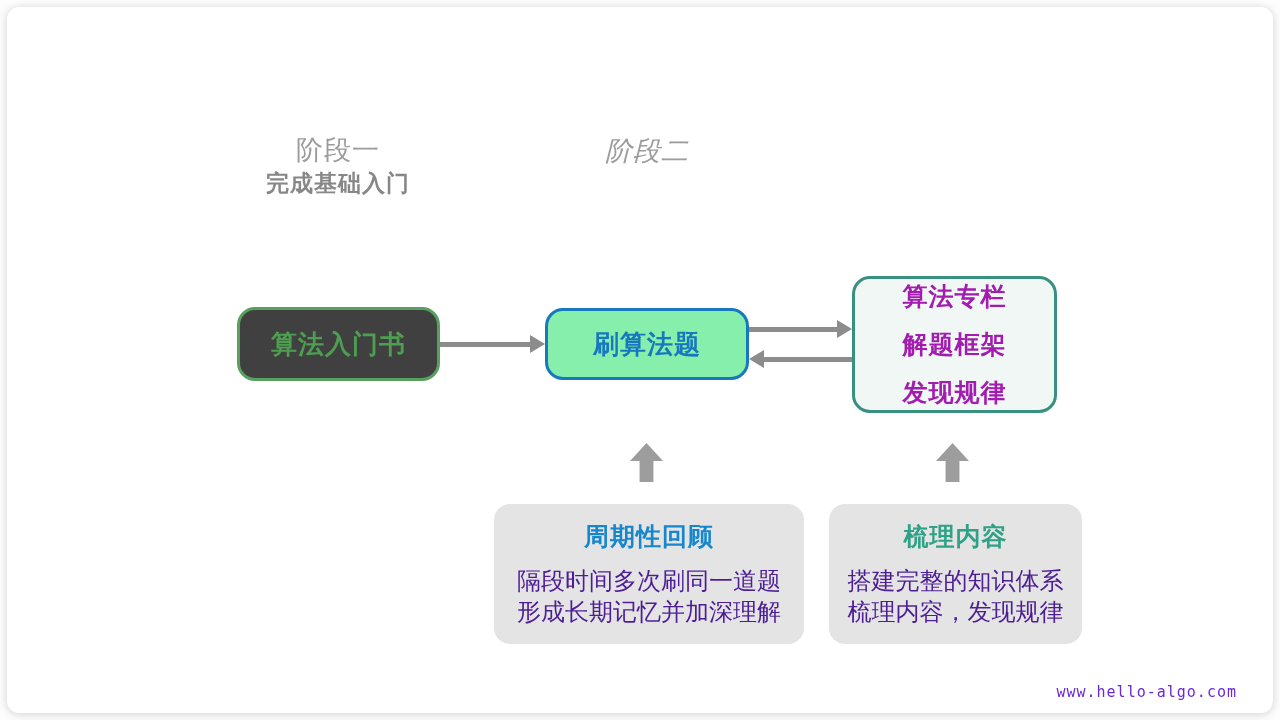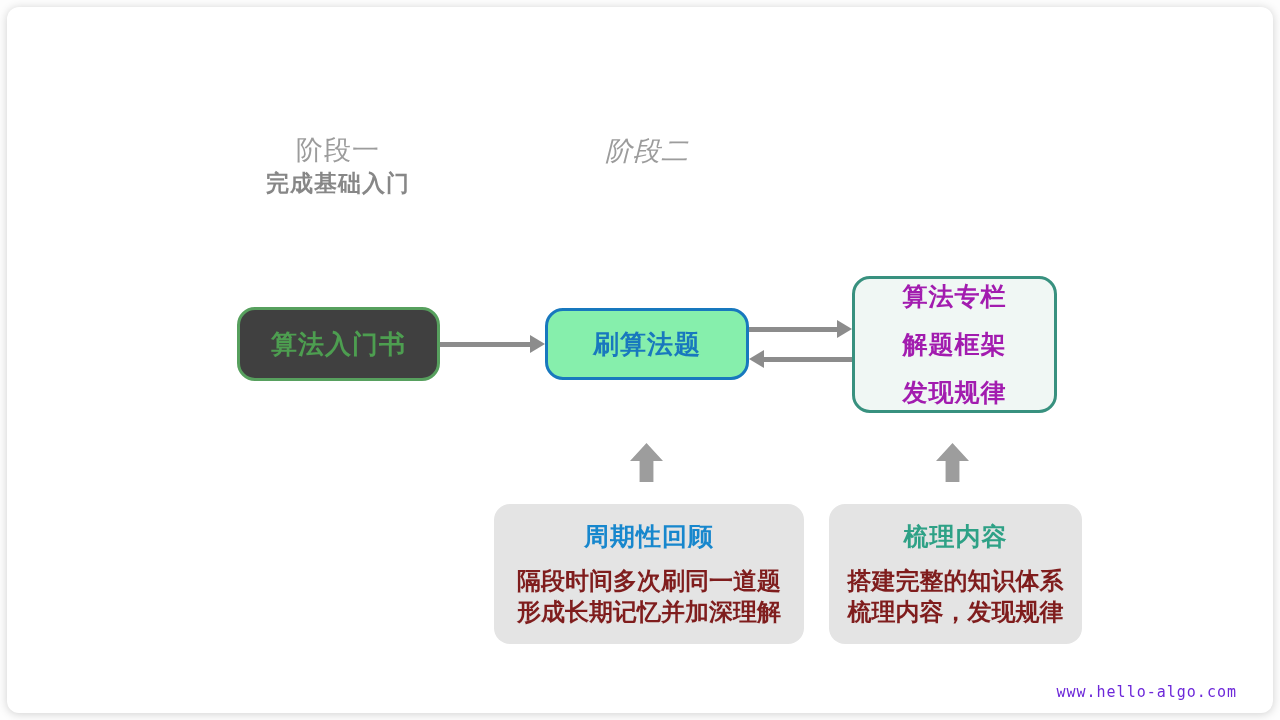--- a/index.html
+++ b/index.html
@@ -55,21 +55,21 @@
   .panel{
     position:absolute;height:140px;background:#e4e4e4;border-radius:16px;
     box-sizing:border-box;display:flex;flex-direction:column;align-items:center;
     padding-top:16px;
   }
   #panel1{left:487px;top:497px;width:310px;}
   #panel2{left:822px;top:497px;width:253px;}
   .panel-title{font-size:25px;font-weight:bold;letter-spacing:1px;}
   #panel1 .panel-title{color:#1787cd;}
   #panel2 .panel-title{color:#2ea186;}
-  .panel-body{margin-top:12px;font-size:24px;line-height:31px;color:#7f1d1d;text-align:center;font-weight:bold;}
+  .panel-body{margin-top:12px;font-size:24px;line-height:31px;color:#4c1d95;text-align:center;}
 
   .watermark{
     position:absolute;right:36px;top:676px;
     font-family:"DejaVu Sans Mono","Liberation Mono",monospace;
     font-size:15px;color:#6d28d9;letter-spacing:1px;
   }
 </style>
 </head>
 <body>
 

